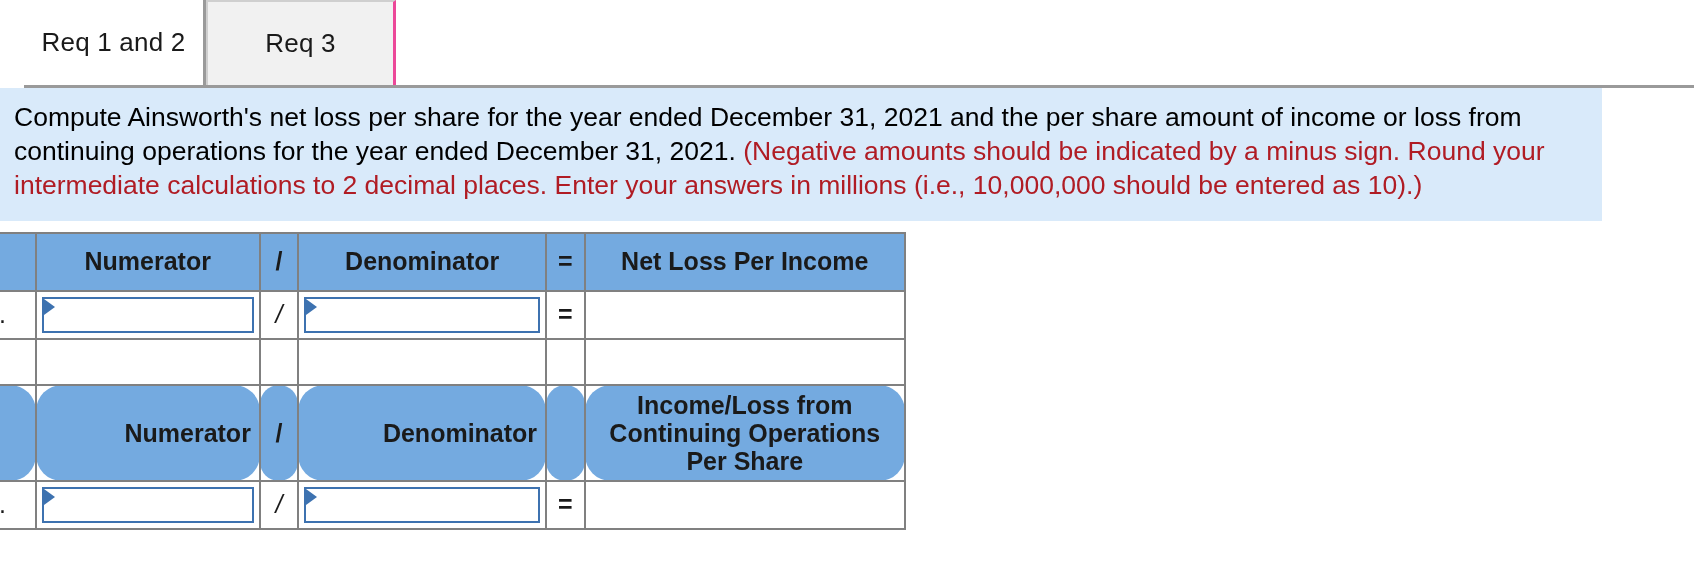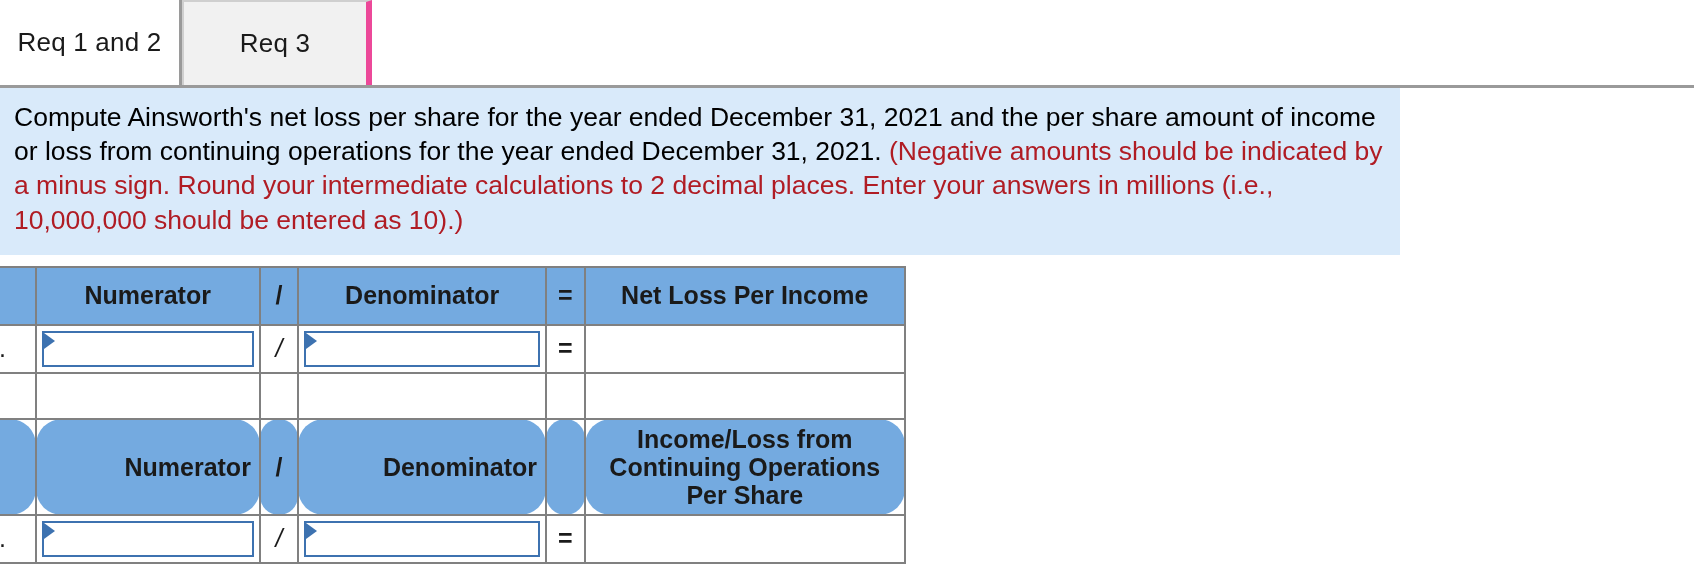--- a/index.html
+++ b/index.html
@@ -16,20 +16,21 @@
 
   
   .tabbar {
     position: relative;
     height: 88px;
     background: #ffffff;
     border-bottom: 3px solid #9a9a9a;
     box-sizing: border-box;
     display: flex;
     align-items: flex-start;
+    margin-left: 24px;
   }
   .tab {
     height: 85px;
     box-sizing: border-box;
     display: flex;
     align-items: center;
     justify-content: center;
     font-size: 26px;
     color: #1a1a1a;
     background: #ffffff;
@@ -38,35 +39,35 @@
     letter-spacing: 0.2px;
   }
   .tab.inactive {
     border-right: 3px solid #9a9a9a;
     width: 182px;
     padding: 0;
   }
   .tab.active {
     background: #f1f1f1;
     border-left: 2px solid #cfcfcf;
-    border-right: 6px solid #ec4899;
+    border-right: 3px solid #ec4899;
     border-top: 2px solid #cfcfcf;
     width: 190px;
     padding: 0;
   }
 
   
   .instructions {
     background: #d9eafa;
     padding: 12px 14px 18px 14px;
     box-sizing: border-box;
     font-size: 26.5px;
     line-height: 1.29;
     color: #000000;
-    width: 1400px;
+    width: 1602px;
   }
   .instructions .red {
     color: #b01c24;
   }
 
   
   .table-wrap {
     margin-top: 11px;
     margin-left: -22px;   
   }

